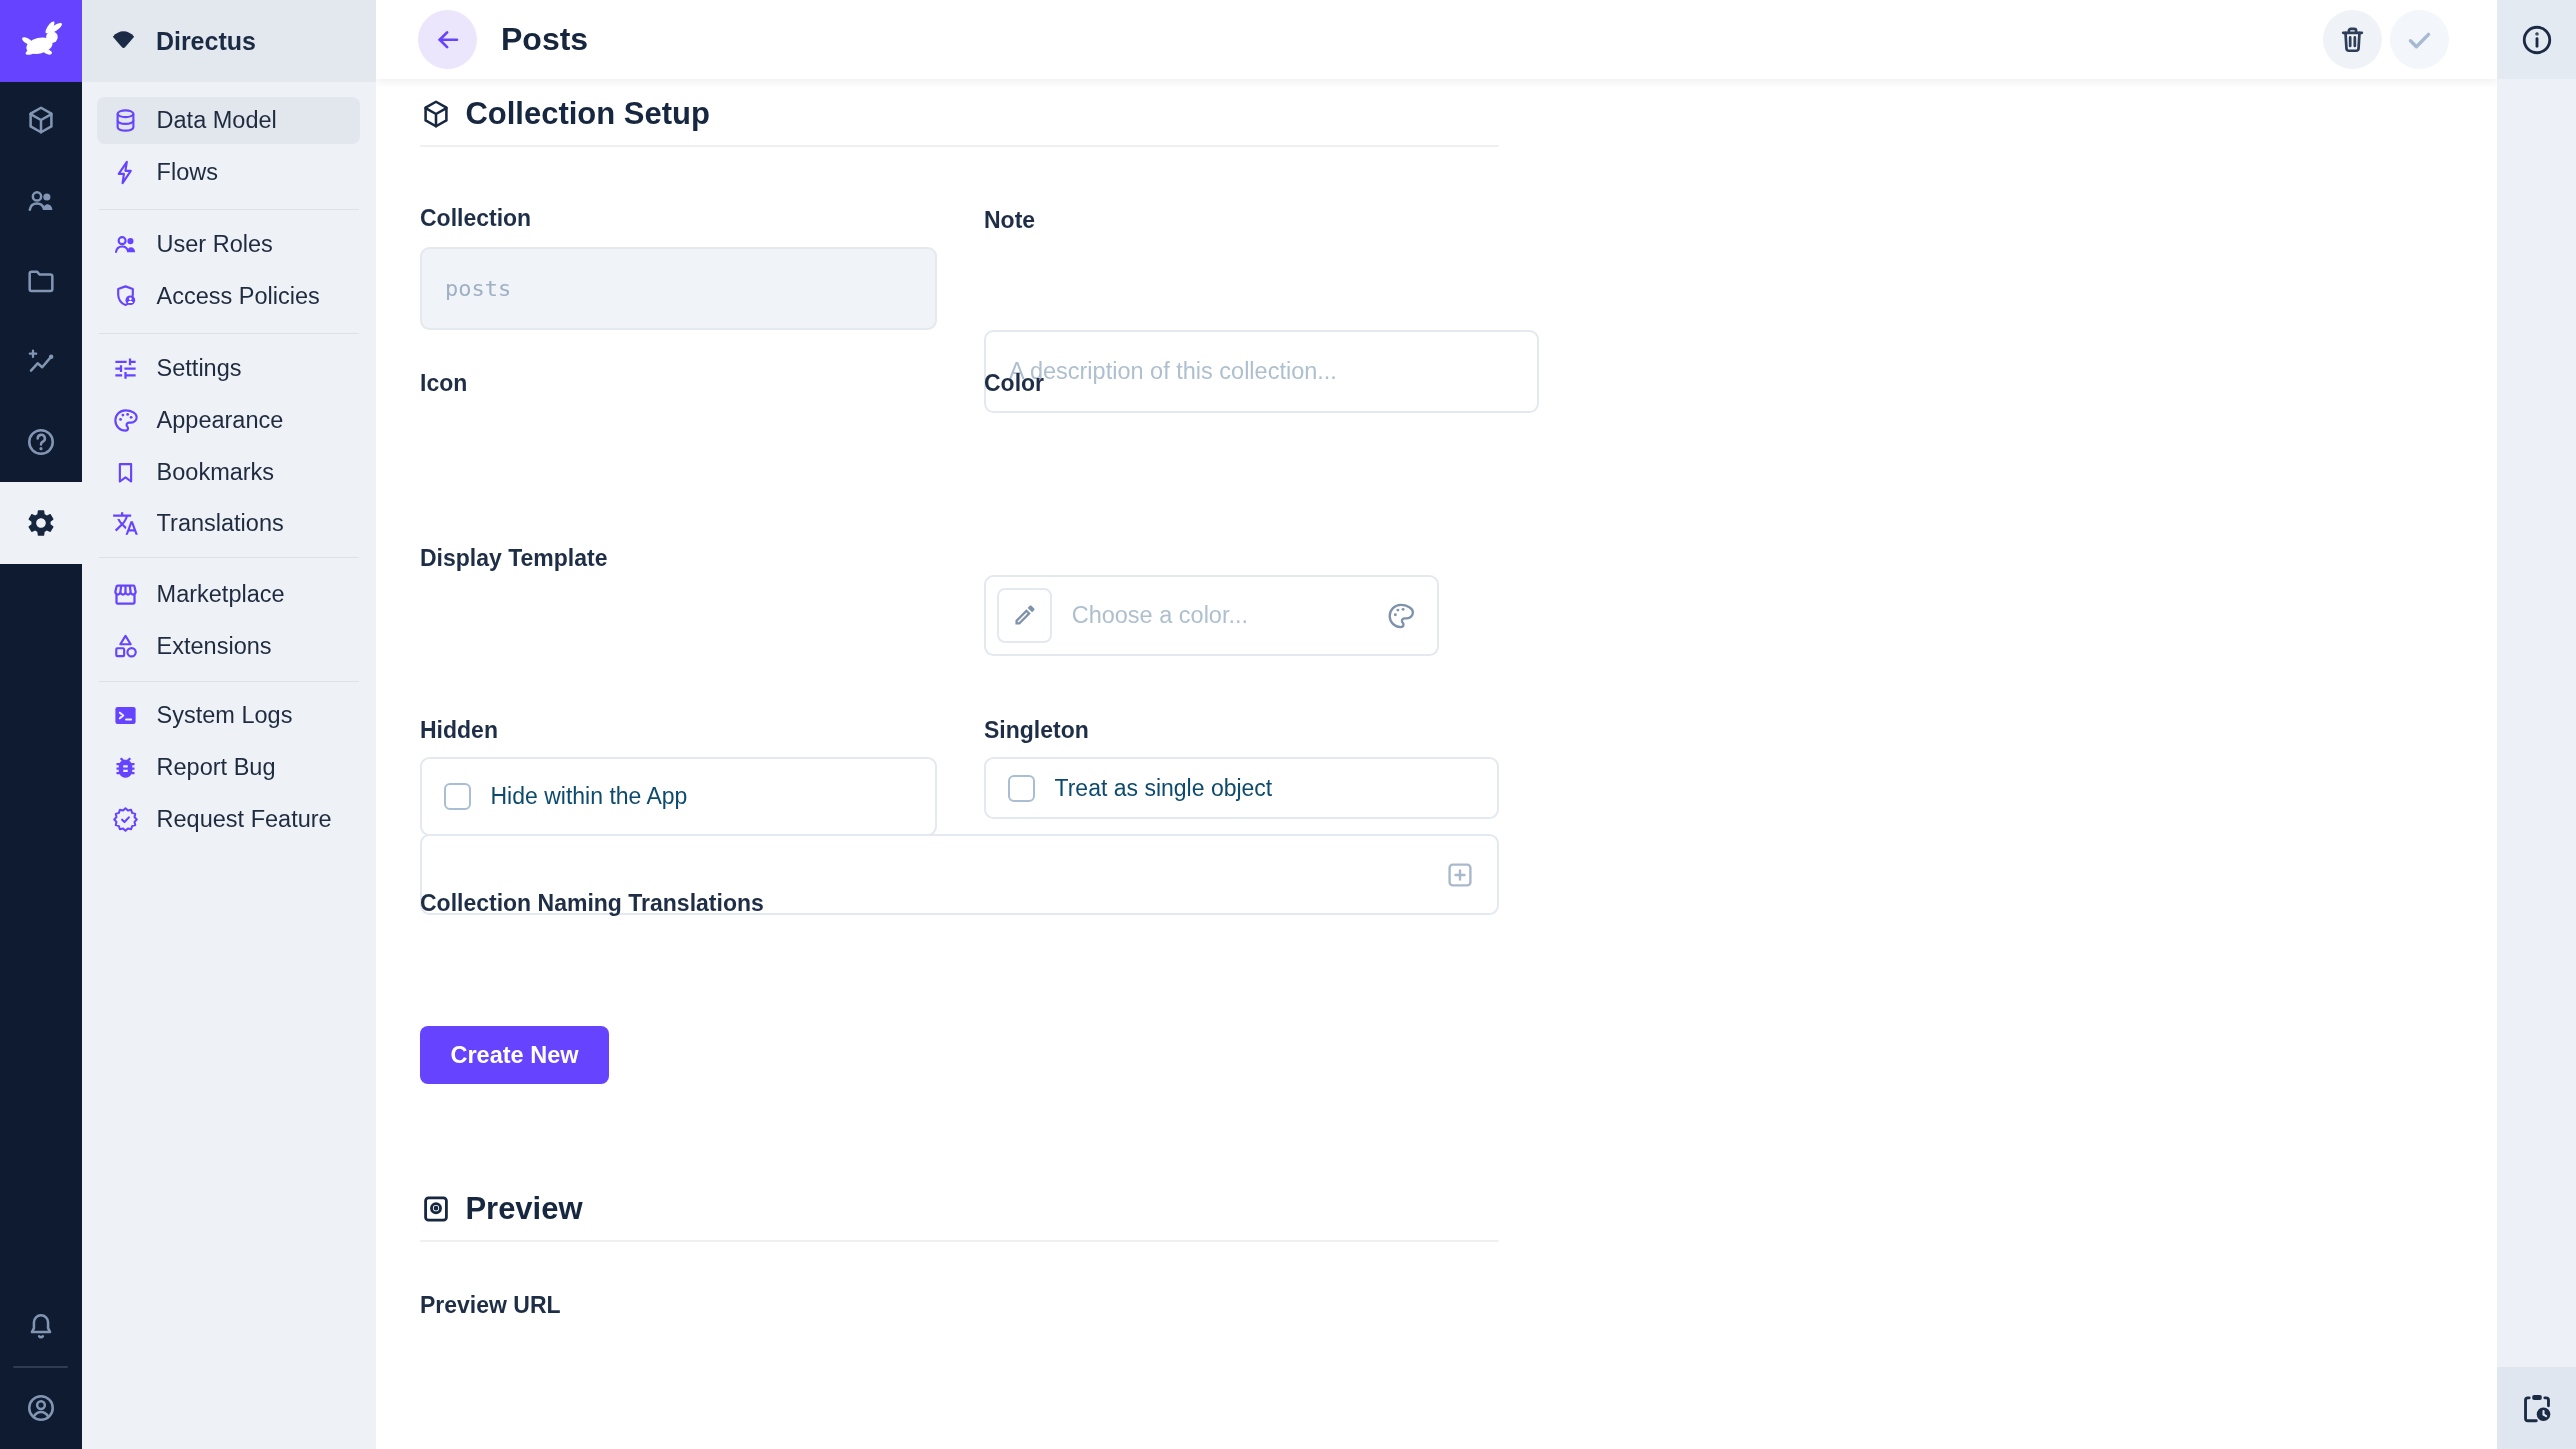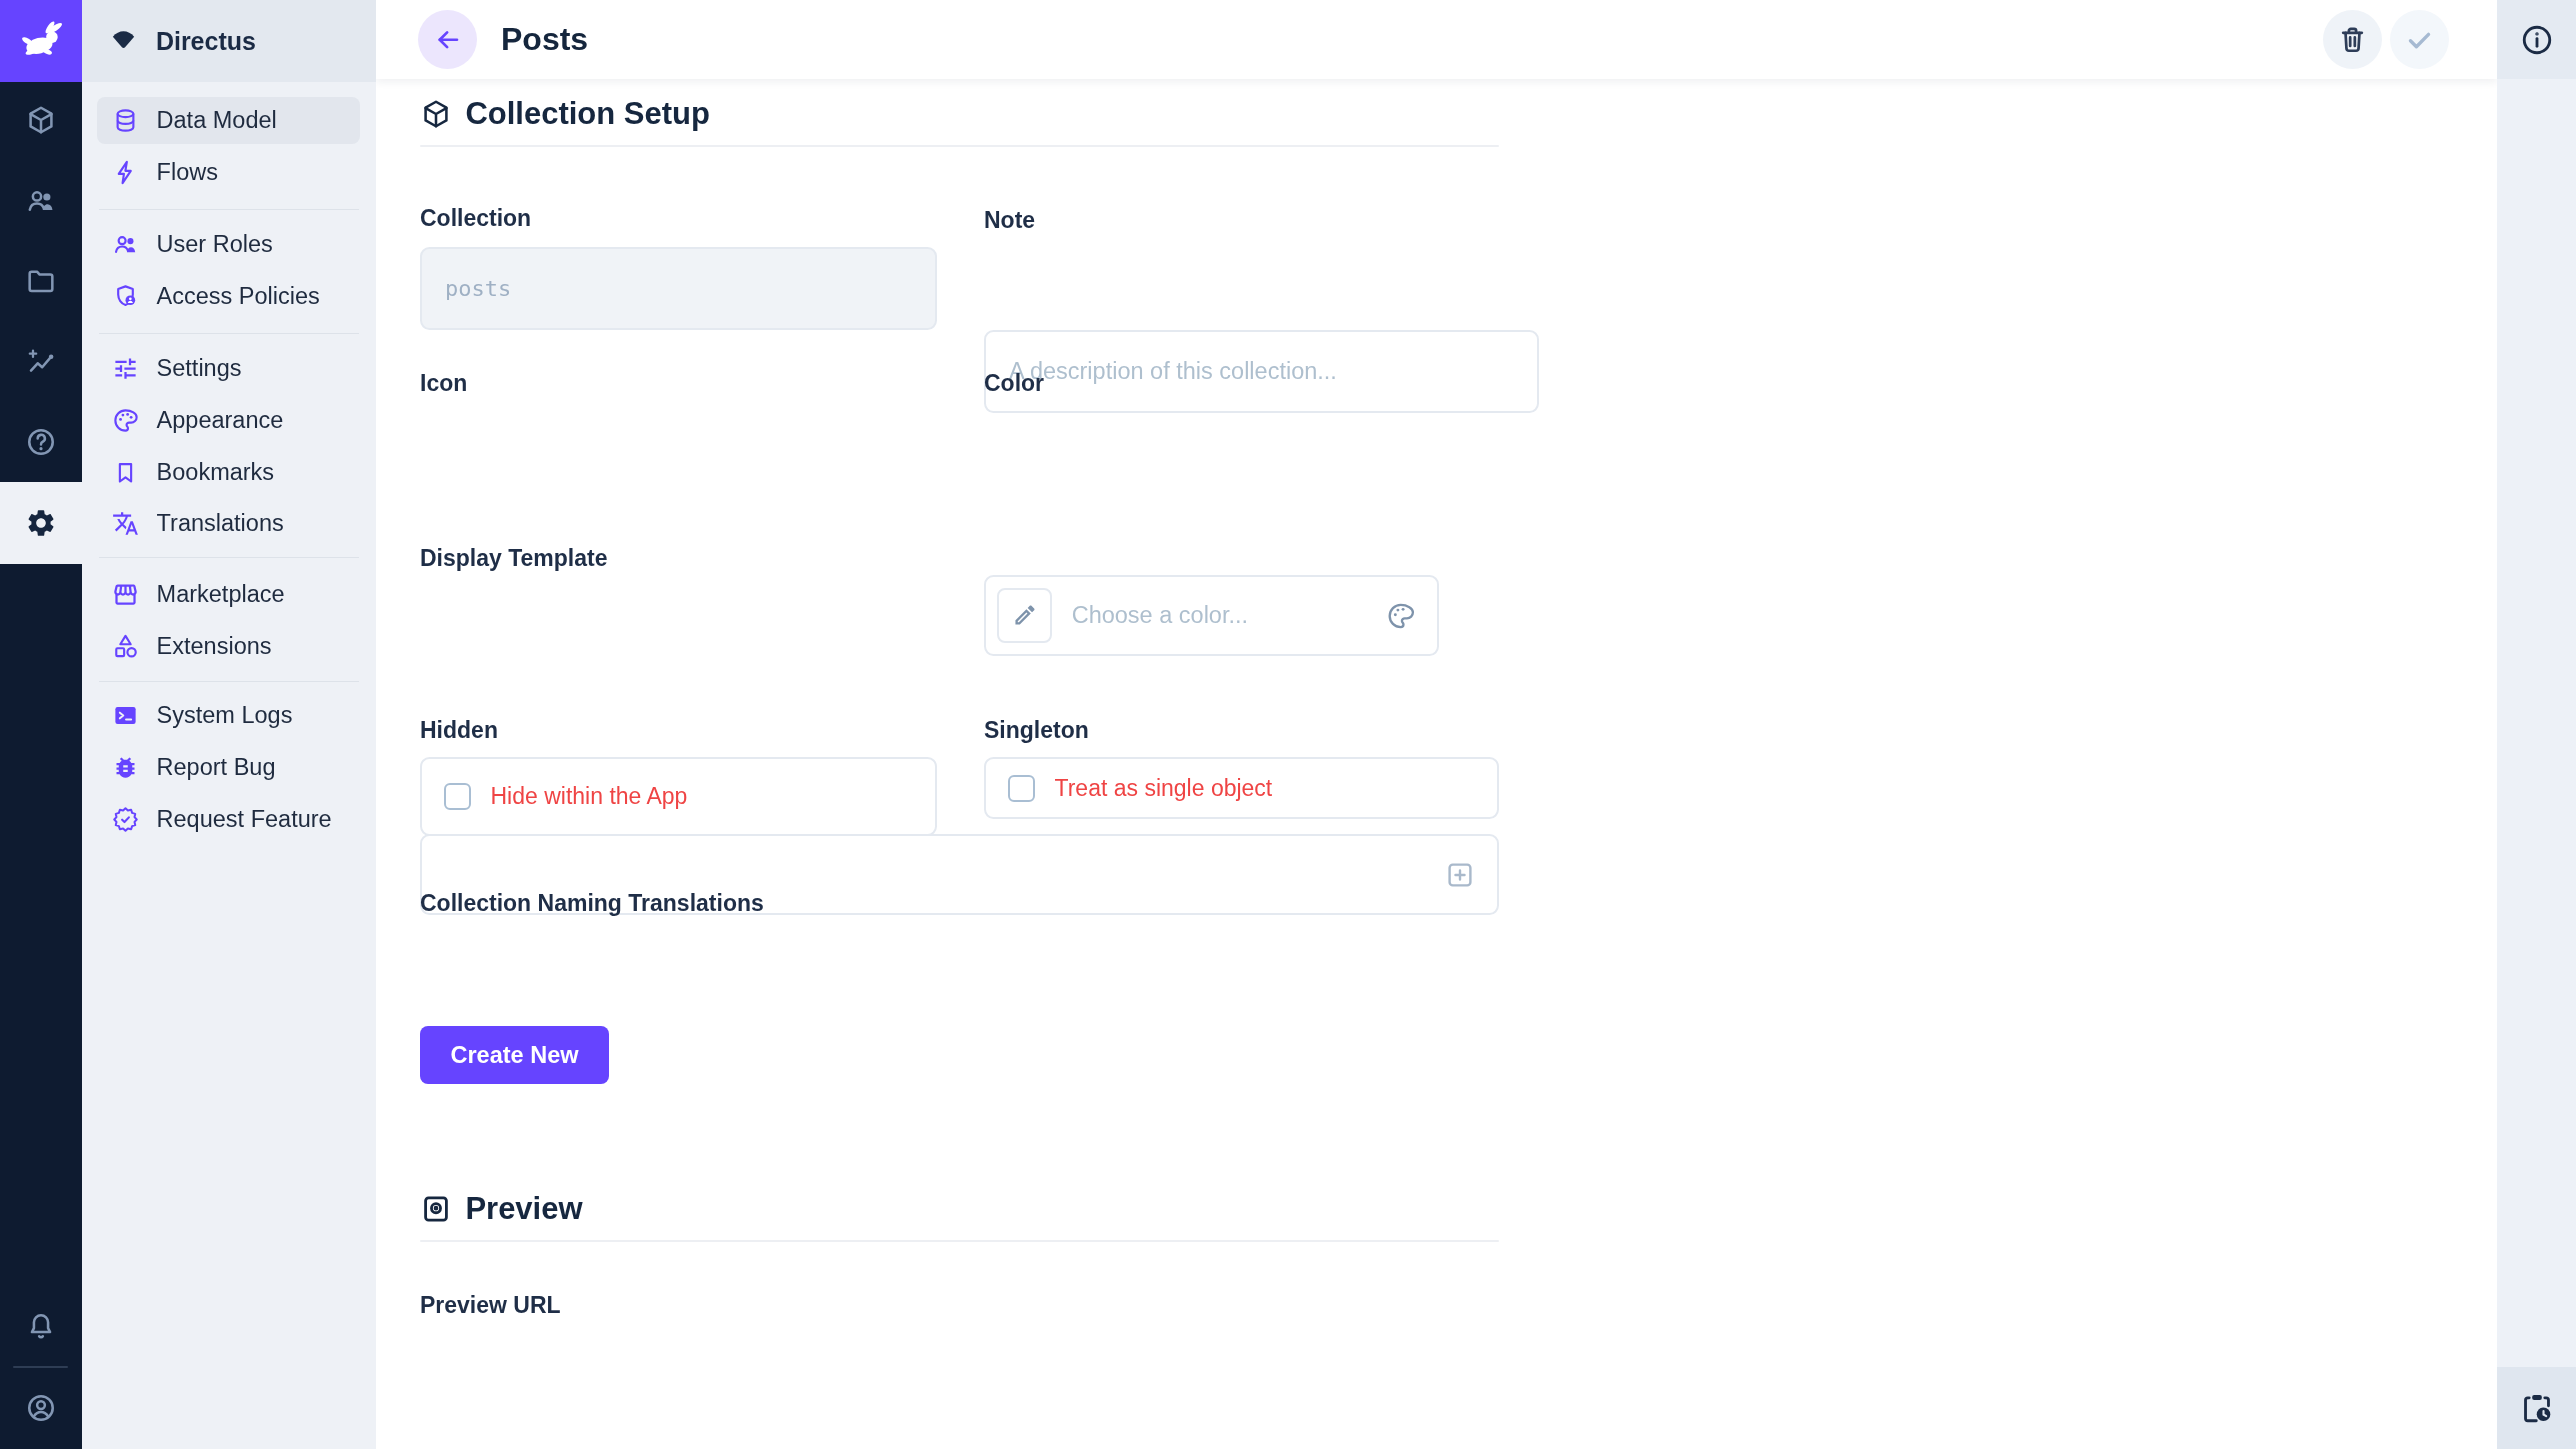--- a/index.html
+++ b/index.html
@@ -65,21 +65,21 @@
                  font-family:"Liberation Sans", sans-serif; font-size:23.5px; color:#51637d; }
   .field input::placeholder { color:#aebfce; opacity:1; }
   .field.disabled { background:#f0f3f7; }
   .field.disabled input { font-family:"DejaVu Sans Mono", monospace; font-size:22px; color:#9fb0c4; }
   .field-icon-right { position:absolute; right:21.5px; top:50%; transform:translateY(-50%); display:flex; }
   .color-swatch-btn { width:55px; height:55px; border:2px solid #e4e9f0; border-radius:8px; flex:none;
                       margin-right:20px; display:flex; align-items:center; justify-content:center; cursor:pointer; }
   .check-row { border:2px solid #e4e9f0; border-radius:9.4px; background:#fff;
                display:flex; align-items:center; padding-left:21.5px; gap:20px; }
   .checkbox { width:27px; height:27px; border:2.3px solid #a9bed3; border-radius:6px; background:#fff; flex:none; cursor:pointer; }
-  .check-label { font-size:23px; font-weight:500; color:#ef4444; }
+  .check-label { font-size:23px; font-weight:500; color:#0c4a6e; }
   .banner { background:#edf0f4; border-radius:6.7px; position:relative; overflow:hidden;
             display:flex; align-items:center; gap:19px; padding-left:29.5px; }
   .banner::before { content:""; position:absolute; left:0; top:0; bottom:0; width:6px; background:#6644ff; }
   .banner-text { font-size:23px; font-weight:500; color:#46566e; }
   .btn-primary { background:#6644ff; color:#fff; border:none; border-radius:8px;
                  font-family:"Liberation Sans", sans-serif; font-size:23.5px; font-weight:700; cursor:pointer; }
 </style>
 </head>
 <body>
 

